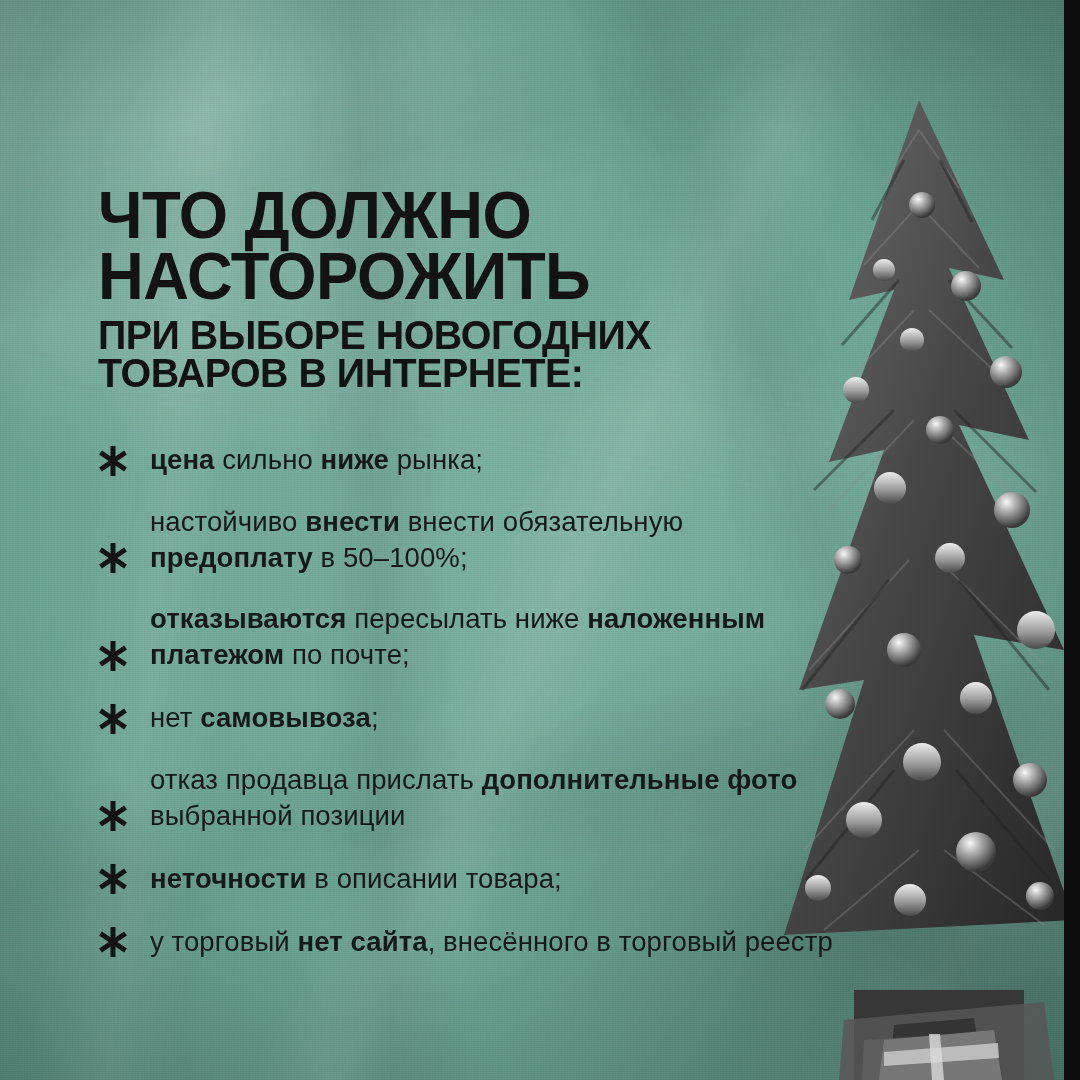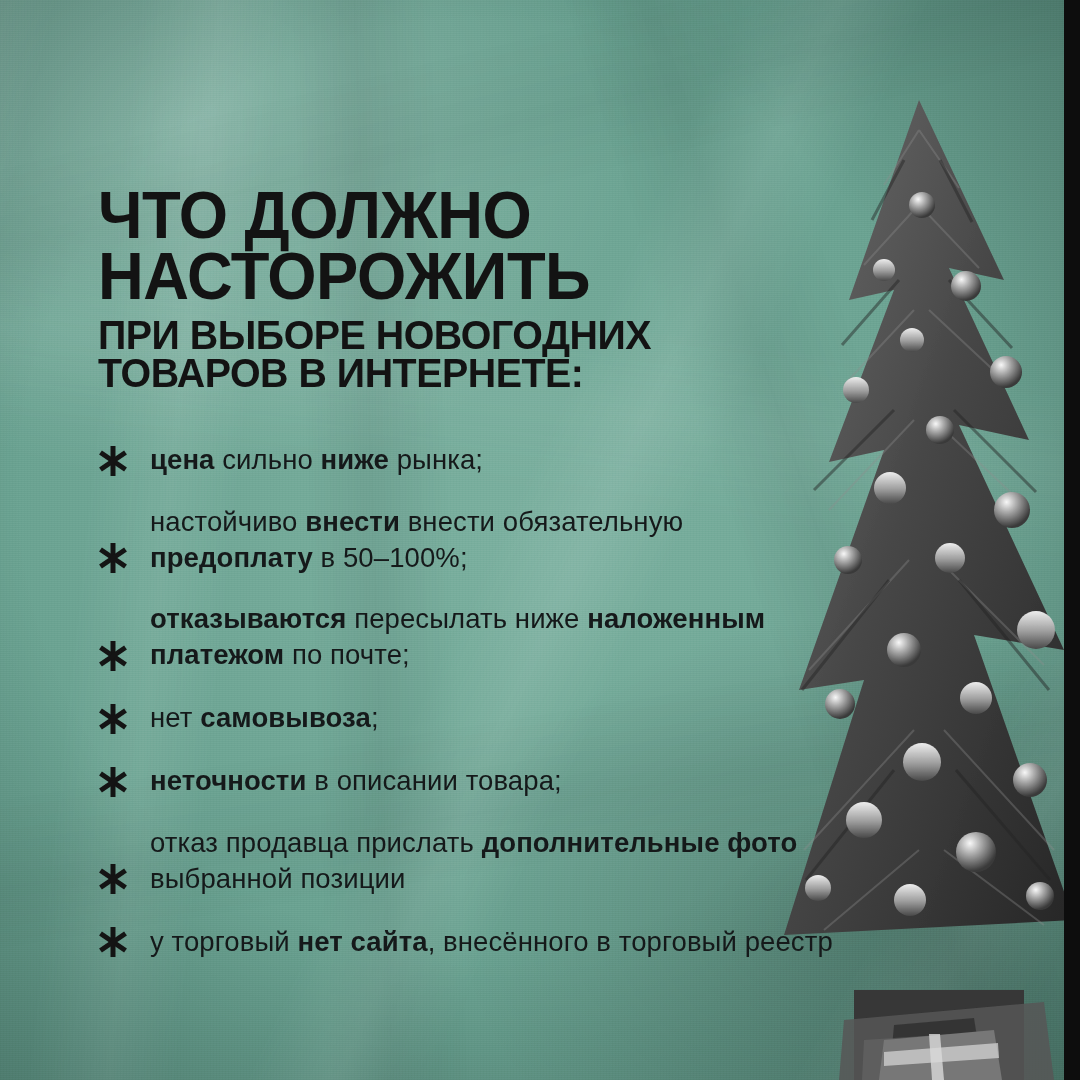--- a/index.html
+++ b/index.html
@@ -273,33 +273,33 @@
         <div class="item">
           <span class="bullet">
             <svg width="30" height="34" viewBox="0 0 30 34" aria-hidden="true">
               <g stroke="#141414" stroke-width="5" stroke-linecap="butt">
                 <line x1="15" y1="2" x2="15" y2="32"></line>
                 <line x1="2.5" y1="8.5" x2="27.5" y2="25.5"></line>
                 <line x1="27.5" y1="8.5" x2="2.5" y2="25.5"></line>
               </g>
             </svg>
           </span>
+          <div class="item-text"><span>отказ продавца прислать </span><b>дополнительные фото</b><span> выбранной позиции</span></div>
+        </div>
+        <div class="item">
+          <span class="bullet">
+            <svg width="30" height="34" viewBox="0 0 30 34" aria-hidden="true">
+              <g stroke="#141414" stroke-width="5" stroke-linecap="butt">
+                <line x1="15" y1="2" x2="15" y2="32"></line>
+                <line x1="2.5" y1="8.5" x2="27.5" y2="25.5"></line>
+                <line x1="27.5" y1="8.5" x2="2.5" y2="25.5"></line>
+              </g>
+            </svg>
+          </span>
           <div class="item-text"><b>неточности</b><span> в описании товара;</span></div>
-        </div>
-        <div class="item">
-          <span class="bullet">
-            <svg width="30" height="34" viewBox="0 0 30 34" aria-hidden="true">
-              <g stroke="#141414" stroke-width="5" stroke-linecap="butt">
-                <line x1="15" y1="2" x2="15" y2="32"></line>
-                <line x1="2.5" y1="8.5" x2="27.5" y2="25.5"></line>
-                <line x1="27.5" y1="8.5" x2="2.5" y2="25.5"></line>
-              </g>
-            </svg>
-          </span>
-          <div class="item-text"><span>отказ продавца прислать </span><b>дополнительные фото</b><span> выбранной позиции</span></div>
         </div>
         <div class="item">
           <span class="bullet">
             <svg width="30" height="34" viewBox="0 0 30 34" aria-hidden="true">
               <g stroke="#141414" stroke-width="5" stroke-linecap="butt">
                 <line x1="15" y1="2" x2="15" y2="32"></line>
                 <line x1="2.5" y1="8.5" x2="27.5" y2="25.5"></line>
                 <line x1="27.5" y1="8.5" x2="2.5" y2="25.5"></line>
               </g>
             </svg>

